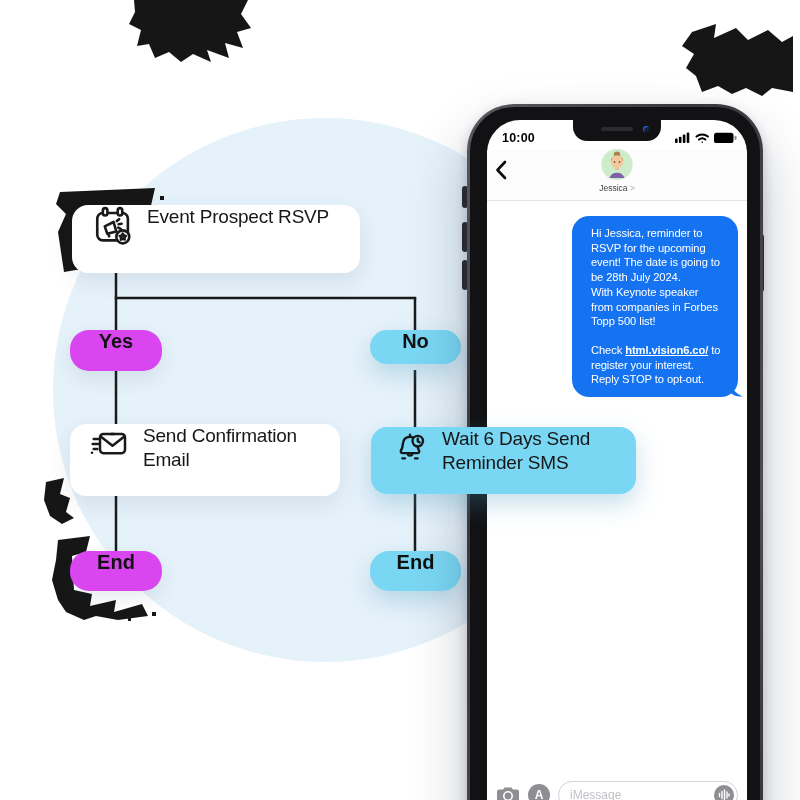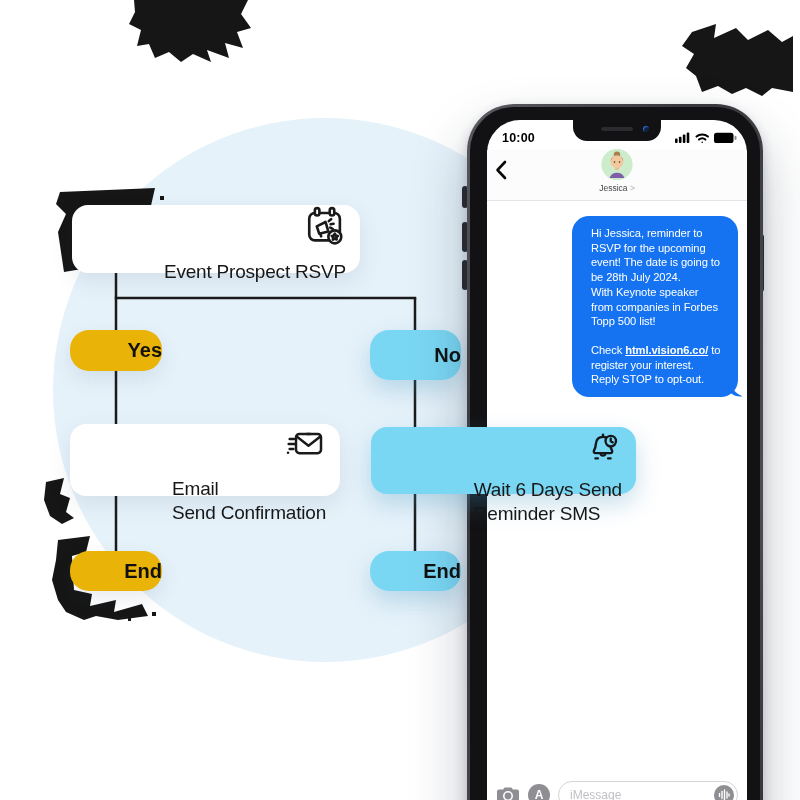--- a/index.html
+++ b/index.html
@@ -16,35 +16,35 @@
     font-family:"Liberation Sans",sans-serif;color:var(--ink);
   }
   
   .bg-circle{
     position:absolute;left:53px;top:118px;width:544px;height:544px;border-radius:50%;
     background:var(--circle);
   }
   
   .underlay{position:absolute;left:0;top:0;z-index:1;}
   
-  .node{position:absolute;z-index:2;display:flex;align-items:flex-end;box-sizing:border-box;flex-direction:column;}
+  .node{position:absolute;z-index:2;display:flex;align-items:flex-start;box-sizing:border-box;}
   .card{
     background:#fff;border-radius:16px;box-shadow:0 8px 22px rgba(40,60,90,.10);
     padding:0 14px 0 20px;gap:13px;
   }
   .card .label{font-size:19px;font-weight:500;letter-spacing:-.2px;line-height:24px;color:#171717;}
   .pill{
-    border-radius:19px;justify-content:center;background:#eab308;
+    border-radius:19px;justify-content:center;background:#d946ef;
     box-shadow:0 8px 20px rgba(40,60,90,.10);
     font-size:20px;font-weight:700;color:#111;
   }
   .pill.blue,.card.blue{background:var(--node-blue);box-shadow:0 10px 24px rgba(70,150,190,.30);}
   .node-event{left:72px;top:205px;width:288px;height:68px;}
   .node-yes{left:70px;top:330px;width:92px;height:41px;}
-  .node-no{left:370px;top:330px;width:91px;height:50px;}
+  .node-no{left:370px;top:330px;width:91px;height:34px;}
   .node-email{left:70px;top:424px;width:270px;height:72px;}
   .node-wait{left:371px;top:427px;width:265px;height:67px;z-index:4;}
   .node-end-l{left:70px;top:551px;width:92px;height:40px;}
   .node-end-r{left:370px;top:551px;width:91px;height:40px;}
   .node-icon{flex:0 0 auto;display:flex;}
   
   .side-btn{position:absolute;background:#2c2c31;border-radius:3px;z-index:2;}
   .phone{
     position:absolute;left:467px;top:84px;width:296px;height:772px;z-index:3;
     background:linear-gradient(120deg,#5a5a60,#37373c 30%,#4c4c52 70%,#323237);
@@ -159,22 +159,22 @@
     <span class="node-icon">
       <svg width="40" height="40" viewBox="0 0 24 24" fill="none" stroke="#1a1a1a" stroke-width="1.5" stroke-linecap="round" stroke-linejoin="round">
         <rect x="6" y="6" width="15" height="11.5" rx="2"></rect>
         <path d="M6.6 7.6 L13.5 13 L20.4 7.6"></path>
         <path d="M12.6 6 h1.8"></path>
         <path d="M2.2 9 h2.6 M1.6 12 h3.4 M2.2 15 h2.2"></path>
         <path d="M1.2 17.2 h.01"></path>
       </svg>
     </span>
     <span class="label">
+      <div>Send Confirmation</div>
       <div>Email</div>
-      <div>Send Confirmation</div>
     </span>
   </div>
 
   <div class="node pill node-end-l">
     <span>End</span>
   </div>
   <div class="node pill blue node-end-r">
     <span>End</span>
   </div>
 

